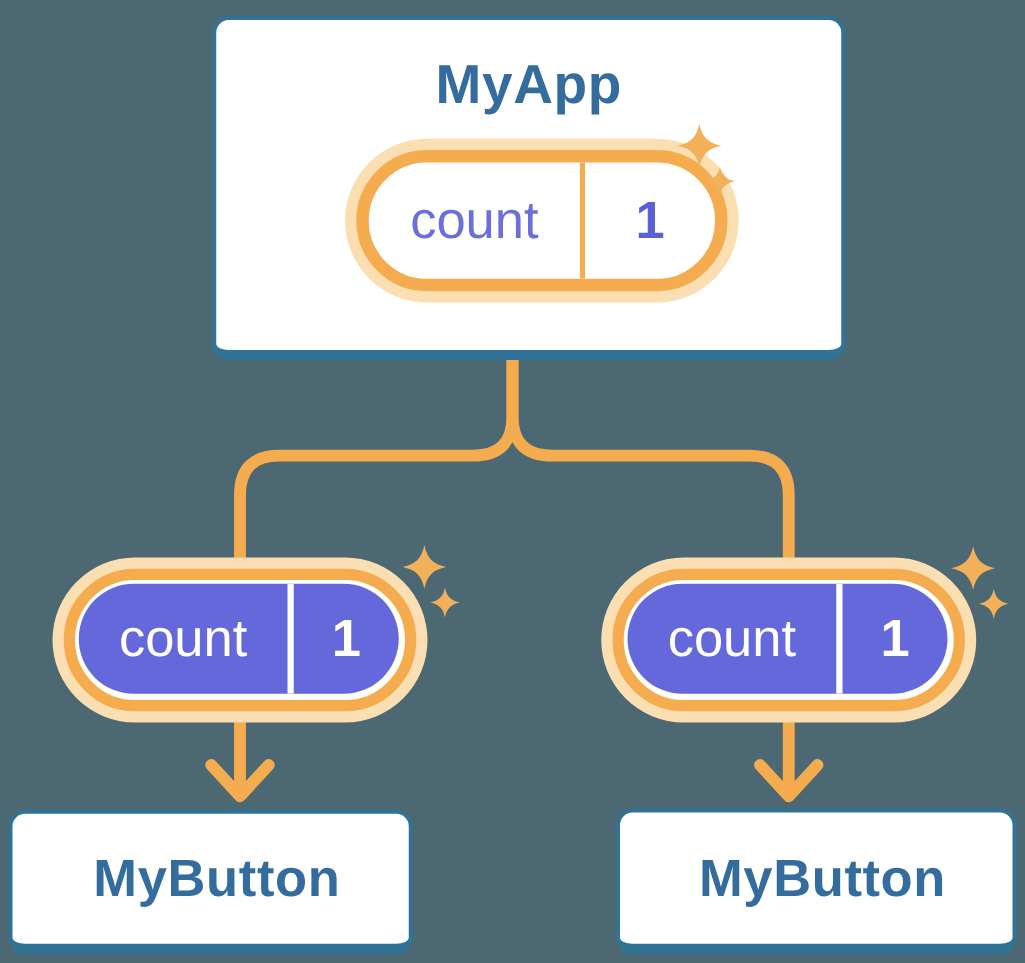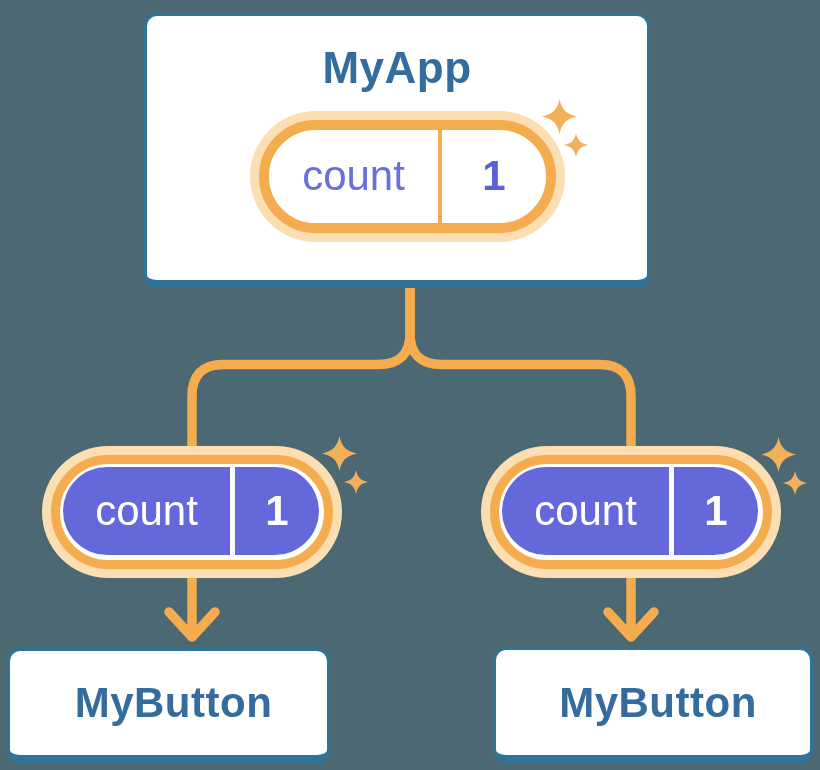--- a/index.html
+++ b/index.html
@@ -22,21 +22,21 @@
   .connectors path{fill:none;stroke:var(--orange);stroke-width:9.5;stroke-linecap:round;stroke-linejoin:round;}
 
   .card{
     position:absolute;background:#fff;
     border:3px solid var(--card-border);border-bottom-width:8px;
     border-radius:13px;z-index:2;
     display:flex;flex-direction:column;align-items:center;
   }
   .card-title{color:var(--heading);font-weight:700;letter-spacing:.5px;}
 
-  .root-card{left:144px;top:13px;width:506px;height:275px;padding-top:27px;}
+  .root-card{left:170px;top:13px;width:506px;height:275px;padding-top:27px;}
   .root-card .card-title{font-size:44px;line-height:1.15;}
 
   .child-card{justify-content:center;}
   .child-card .card-title{font-size:42px;margin-left:10px;}
   .child-card.left{left:7px;top:648px;width:323px;height:115px;}
   .child-card.right{left:493px;top:647px;width:320px;height:116px;}
 
   
   .pill{border-radius:999px;background:var(--halo);padding:9px;z-index:2;}
   .pill-ring{border-radius:999px;border:10px solid var(--orange);background:#fff;height:100%;}

